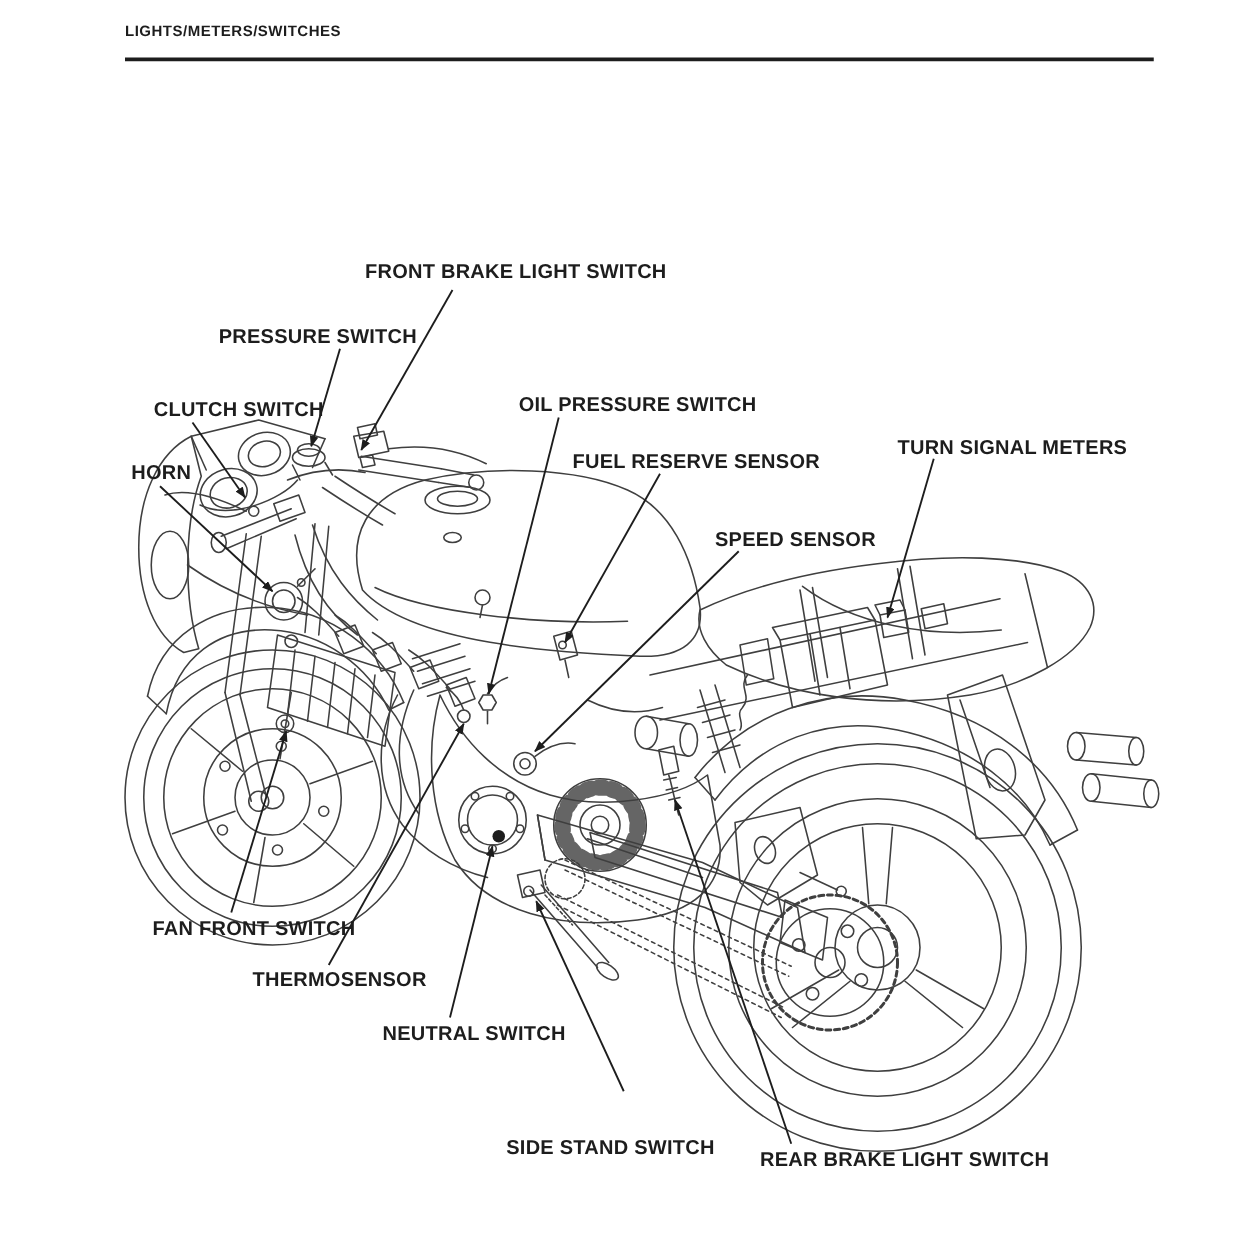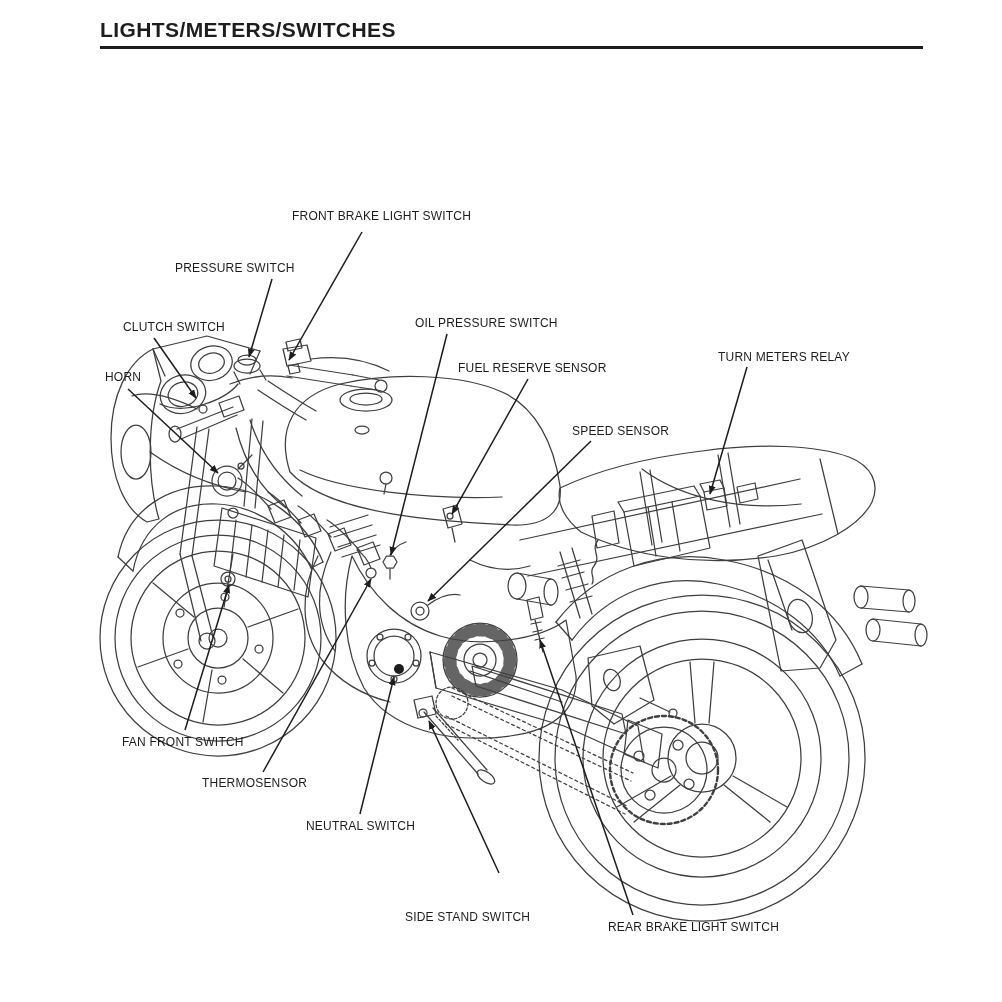--- a/index.html
+++ b/index.html
@@ -4,29 +4,29 @@
 <style>
   :root { --ink:#1d1d1d; --line:#3f3f3f; --paper:#ffffff; }
   html,body { margin:0; padding:0; }
   body {
     width:1002px; height:1002px; position:relative; overflow:hidden;
     background: var(--paper);
     font-family: "Liberation Sans", sans-serif;
   }
   .page-title {
     position:absolute; left:100px; top:18px;
-    font-size:21px; font-weight:700; letter-spacing:.4px;
+    font-size:12px; font-weight:700; letter-spacing:.4px;
     color:var(--ink); white-space:nowrap;
   }
   .title-rule {
     position:absolute; left:100px; top:46px; width:823px; height:3px;
     background:var(--ink);
   }
   .callout {
-    position:absolute; font-size:12px; font-weight:400; letter-spacing:.2px;
+    position:absolute; font-size:16px; font-weight:700; letter-spacing:.2px;
     color:var(--ink); white-space:nowrap;
   }
   svg.art-canvas { position:absolute; left:0; top:0; }
   .art  { stroke:var(--line); fill:none; stroke-width:1.25; stroke-linecap:round; stroke-linejoin:round; }
   .fill-dark { fill:var(--ink); stroke:none; }
   .leader { stroke:var(--ink); stroke-width:1.5; fill:none; }
   .fins { opacity:.8; }
 </style>
 </head>
 <body>
@@ -346,18 +346,18 @@
   </g>
 </svg>
 
 <div class="callout" style="left:292px; top:209px;">FRONT BRAKE LIGHT SWITCH</div>
 <div class="callout" style="left:175px; top:261px;">PRESSURE SWITCH</div>
 <div class="callout" style="left:123px; top:320px;">CLUTCH SWITCH</div>
 <div class="callout" style="left:105px; top:370px;">HORN</div>
 <div class="callout" style="left:415px; top:316px;">OIL PRESSURE SWITCH</div>
 <div class="callout" style="left:458px; top:361px;">FUEL RESERVE SENSOR</div>
 <div class="callout" style="left:572px; top:424px;">SPEED SENSOR</div>
-<div class="callout" style="left:718px; top:350px;">TURN METERS RELAY</div>
+<div class="callout" style="left:718px; top:350px;">TURN SIGNAL METERS</div>
 <div class="callout" style="left:122px; top:735px;">FAN FRONT SWITCH</div>
 <div class="callout" style="left:202px; top:776px;">THERMOSENSOR</div>
 <div class="callout" style="left:278px; top:819px;padding-left:28px;">NEUTRAL SWITCH</div>
 <div class="callout" style="left:405px; top:878px;margin-top:32px;">SIDE STAND SWITCH</div>
 <div class="callout" style="left:572px; top:920px;margin-left:36px;">REAR BRAKE LIGHT SWITCH</div>
 
 </body></html>

